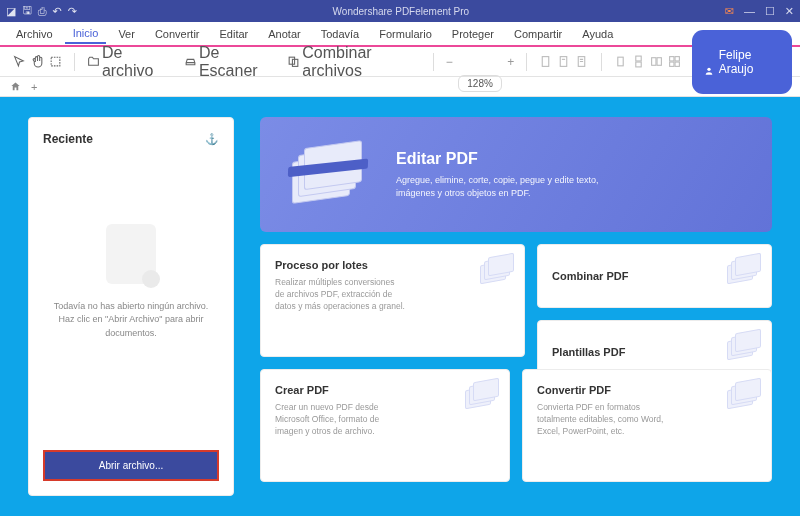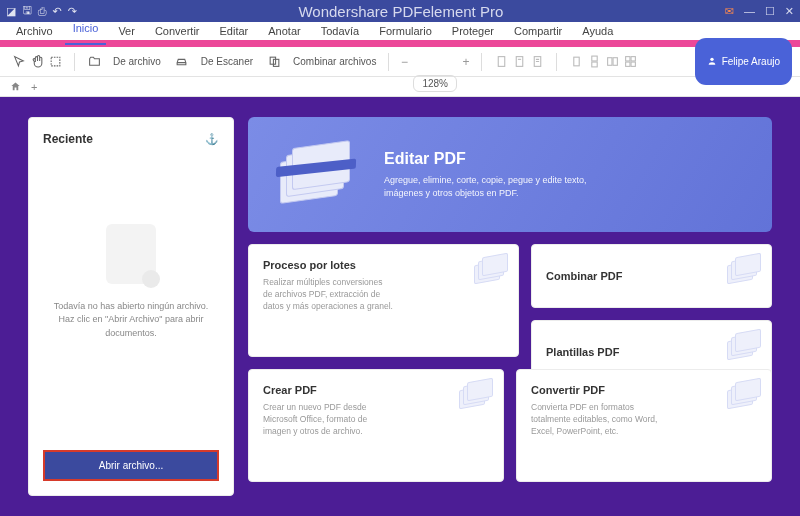--- a/index.html
+++ b/index.html
@@ -1,41 +1,41 @@
 <!DOCTYPE html>
 <html><head>
 <meta charset="utf-8">
 <style>
 * { margin: 0; padding: 0; box-sizing: border-box; font-family: -apple-system, BlinkMacSystemFont, "Segoe UI", Arial, sans-serif; }
 body { background: #f0f0f0; width: 800px; height: 516px; overflow: hidden; }
 
 .titlebar { background: #3b4a9e; height: 22px; display: flex; align-items: center; color: #fff; font-size: 10px; padding: 0 6px; }
 .titlebar .left-icons { display: flex; gap: 6px; align-items: center; }
 .titlebar .left-icons span { opacity: 0.85; font-size: 11px; }
-.titlebar .title { flex: 1; text-align: center; font-size: 15px; color: #d6d9ee; }
+.titlebar .title { flex: 1; text-align: center; font-size: 10px; color: #d6d9ee; }
 .titlebar .right-icons { display: flex; gap: 10px; align-items: center; }
 .titlebar .right-icons span { font-size: 11px; color: #d6d9ee; cursor: pointer; }
 
-.menubar { background: #fff; height: 25px; display: flex; align-items: center; padding: 0 8px; gap: 4px; border-bottom: 7px solid #ec4899; }
+.menubar { background: #fff; height: 25px; display: flex; align-items: center; padding: 0 8px; gap: 4px; border-bottom: 2px solid #ec4899; }
 .menubar .menu-item { font-size: 11px; color: #444; padding: 4px 8px; cursor: pointer; }
-.menubar .menu-item.active { color: #4a62d8; border-bottom: 2px solid #4a62d8; padding-bottom: 9px; }
+.menubar .menu-item.active { color: #4a62d8; border-bottom: 2px solid #4a62d8; padding-bottom: 3px; }
 
 .toolbar { background: #fff; height: 30px; display: flex; align-items: center; padding: 0 8px; gap: 6px; border-bottom: 1px solid #e3e3e3; }
 .tool-group { display: flex; align-items: center; gap: 4px; padding: 0 4px; }
-.tool-btn { font-size: 10px; color: #555; display: flex; align-items: center; gap: 12px; padding: 3px 4px; cursor: pointer; }
+.tool-btn { font-size: 16px; color: #555; display: flex; align-items: center; gap: 2px; padding: 3px 4px; cursor: pointer; }
 .tool-icon { width: 14px; height: 14px; display: inline-flex; align-items: center; justify-content: center; color: #666; }
 .divider { width: 1px; height: 18px; background: #ddd; margin: 0 2px; }
 .zoom-box { display: flex; align-items: center; gap: 2px; }
 .zoom-val { font-size: 10px; border: 1px solid #ddd; padding: 2px 8px; border-radius: 6px; color: #555; margin-top: 43px; }
-.user-pill { margin-left: auto; background: #4a62d8; color: #fff; font-size: 10px; padding: 18px 12px; border-radius: 11px; display: flex; align-items: flex-start; gap: 5px; cursor: pointer; }
+.user-pill { margin-left: auto; background: #4a62d8; color: #fff; font-size: 12px; padding: 18px 12px; border-radius: 11px; display: flex; align-items: flex-end; gap: 5px; cursor: pointer; }
 
 .tabbar { background: #fff; height: 20px; display: flex; align-items: center; padding: 0 10px; gap: 10px; border-bottom: 1px solid #e3e3e3; }
 .tabbar span { font-size: 11px; color: #888; cursor: pointer; }
 
-.content { background: #4c1d95; height: 419px; padding: 20px 28px; display: flex; gap: 14px; }
+.content { background: #0ea5e9; height: 419px; padding: 20px 28px; display: flex; gap: 26px; }
 
 .panel-recent { background: #fff; width: 206px; border: 1px solid #ececec; border-radius: 4px; padding: 14px; display: flex; flex-direction: column; position: relative; }
 .panel-recent .hdr { display: flex; justify-content: space-between; align-items: center; margin-bottom: 8px; }
 .panel-recent .hdr h3 { font-size: 12px; font-weight: 600; color: #333; }
 .panel-recent .empty { flex: 1; display: flex; flex-direction: column; align-items: center; justify-content: center; text-align: center; padding: 0 4px 40px; }
 .empty-icon { width: 50px; height: 60px; background: #f3f3f3; border-radius: 6px; position: relative; margin-bottom: 16px; }
 .empty-icon::after { content: ""; position: absolute; right: -4px; bottom: -4px; width: 18px; height: 18px; background: #eaeaea; border-radius: 50%; }
 .empty-text { font-size: 9px; color: #888; line-height: 1.5; }
 .open-btn { background: #3b4a9e; color: #fff; border: 2px solid #d63a2a; font-size: 10px; padding: 8px 0; text-align: center; cursor: pointer; margin-top: auto; }
 

